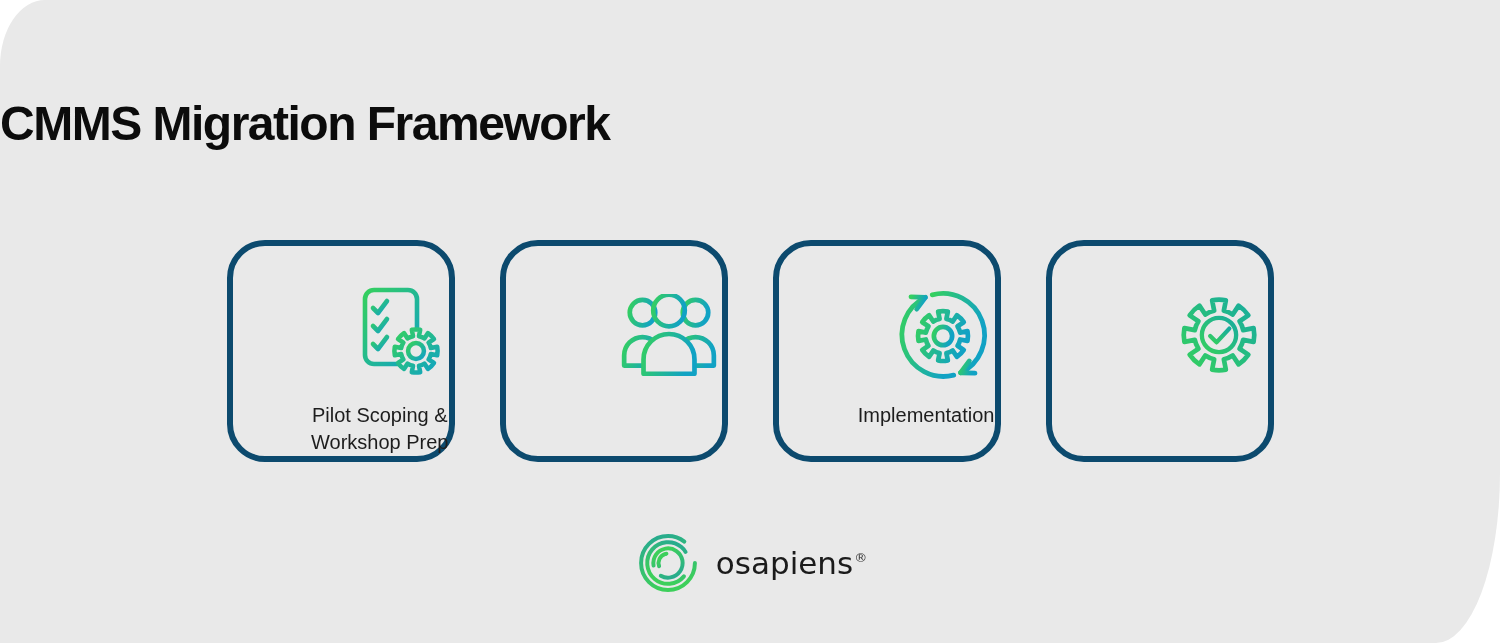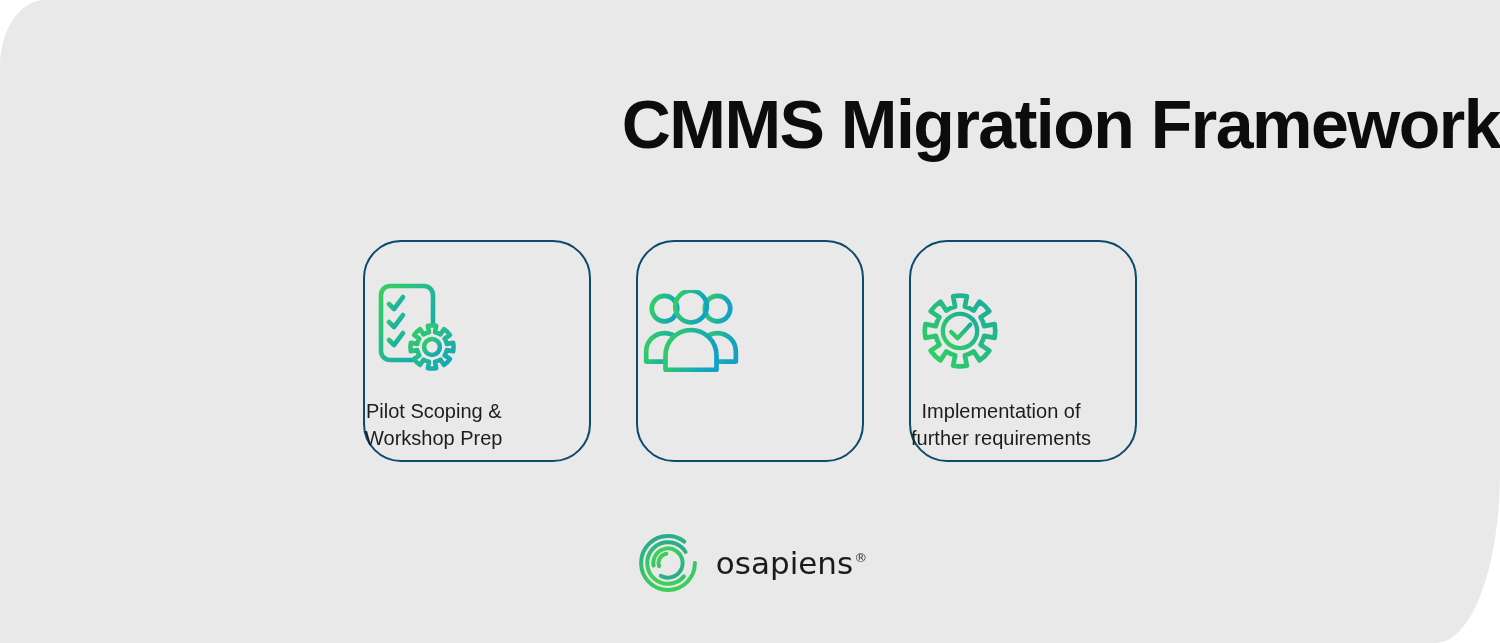--- a/index.html
+++ b/index.html
@@ -1,26 +1,26 @@
 <!DOCTYPE html>
 <html><head>
 <meta charset="utf-8">
 <style>
   html,body{margin:0;padding:0;background:#ffffff;}
   .stage{position:relative;width:1500px;height:643px;background:#ffffff;overflow:hidden;
          font-family:"Liberation Sans",sans-serif;}
   .canvas{position:absolute;inset:0;background:#e9e9e9;
           border-top-left-radius:45px 66px;
           border-bottom-right-radius:64px 170px;}
-  .title{position:absolute;top:97px;left:0;width:100%;text-align:right;margin:0;
-         font-size:68px;line-height:54px;font-weight:800;letter-spacing:-1.5px;color:#0c0c0c;}
+  .title{position:absolute;top:97px;left:0;width:100%;text-align:left;margin:0;
+         font-size:48px;line-height:54px;font-weight:800;letter-spacing:-1.5px;color:#0c0c0c;}
   .cards{position:absolute;top:240px;left:0;width:100%;
          display:flex;justify-content:center;gap:45px;}
-  .card{box-sizing:border-box;width:228px;height:222px;border:2px solid #0c4a6e;border-radius:38px;
-        display:flex;flex-direction:column;align-items:flex-start;background:transparent;}
+  .card{box-sizing:border-box;width:228px;height:222px;border:6px solid #0c4a6e;border-radius:38px;
+        display:flex;flex-direction:column;align-items:flex-end;background:transparent;}
   .icon-wrap{height:122px;margin-top:28px;display:flex;align-items:center;justify-content:center;}
   .card-label{margin-top:6px;max-width:202px;text-align:center;font-size:20px;line-height:27px;
               color:#1d1d1d;white-space:pre-line;}
   .brand{position:absolute;top:529px;left:0;width:100%;
          display:flex;align-items:center;justify-content:center;gap:14px;}
   .wordmark{font-family:"DejaVu Sans",sans-serif;font-size:31px;font-weight:500;color:#1b1b1b;letter-spacing:0;}
   .regmark{font-family:"DejaVu Sans",sans-serif;font-size:13px;color:#3a3a3a;position:relative;top:-12px;left:1px;}
   svg{display:block;}
 </style>
 </head>
@@ -81,42 +81,65 @@
               <path d="M 60,70 V 60 A 18,18 0 0 1 96,60 V 70 Z"></path>
               <circle cx="26" cy="18" r="12.5"></circle>
               <circle cx="78" cy="18" r="12.5"></circle>
               <path d="M 27,78 V 64 A 25,25 0 0 1 77,64 V 78 Z" fill="#e9e9e9"></path>
               <circle cx="52" cy="16" r="15.5"></circle>
             </g>
           </svg>
         </div>
       </div>
 
+      <div class="card">
+        <div class="icon-wrap">
+          <svg width="104" height="104" viewBox="0 0 100 100">
+            <defs>
+                <linearGradient id="g3" x1="0" y1="0" x2="1" y2="0.3">
+              <stop offset="0" stop-color="#35d05e"></stop>
+              <stop offset="1" stop-color="#11a2c4"></stop>
+            </linearGradient>
+              </defs>
+            <g stroke="url(#g3)" fill="none" stroke-linecap="round" stroke-linejoin="round">
+              <g transform="translate(50,51) scale(0.8)" stroke-width="5.7">
+                <use href="#gear-shape"></use>
+                <circle r="11"></circle>
+              </g>
+              <g stroke-width="4.6">
+                <path d="M 60.3,88.6 A 40,40 0 0 1 33.1,13.8"></path>
+                <path d="M 19.2,13.4 L 33.1,13.8 L 24.7,25.1"></path>
+                <path d="M 39.7,11.4 A 40,40 0 0 1 66.9,86.3"></path>
+                <path d="M 80.8,86.7 L 66.9,86.3 L 75.3,75.0"></path>
+              </g>
+            </g>
+          </svg>
+        </div>
+        <div class="card-label">Implementation</div>
+      </div>
 
 
       <div class="card">
         <div class="icon-wrap">
           <svg width="98" height="100" viewBox="0 0 100 100">
             <defs>
                 <linearGradient id="g5" x1="0" y1="1" x2="1" y2="0">
               <stop offset="0" stop-color="#35d05e"></stop>
               <stop offset="1" stop-color="#18ab9f"></stop>
             </linearGradient>
               </defs>
             <g stroke="url(#g5)" fill="none" stroke-linecap="round" stroke-linejoin="round">
               <g transform="translate(50,50) scale(1.2)" stroke-width="4.0">
                 <use href="#gear-shape"></use>
               </g>
               <circle cx="50" cy="50" r="17.5" stroke-width="4.4"></circle>
               <polyline points="41,51 47.5,57.5 60.5,43.5" stroke-width="4.4"></polyline>
             </g>
           </svg>
         </div>
-        <div class="card-label">Implementation of
-further requirements</div>
       </div>
 
     </div>
 
     <div class="brand">
       <svg width="68" height="68" viewBox="0 0 72 72">
         <defs>
             <linearGradient id="gl" x1="0" y1="0" x2="0.3" y2="1">
           <stop offset="0" stop-color="#26a892"></stop>
           <stop offset="1" stop-color="#3dcf5b"></stop>

